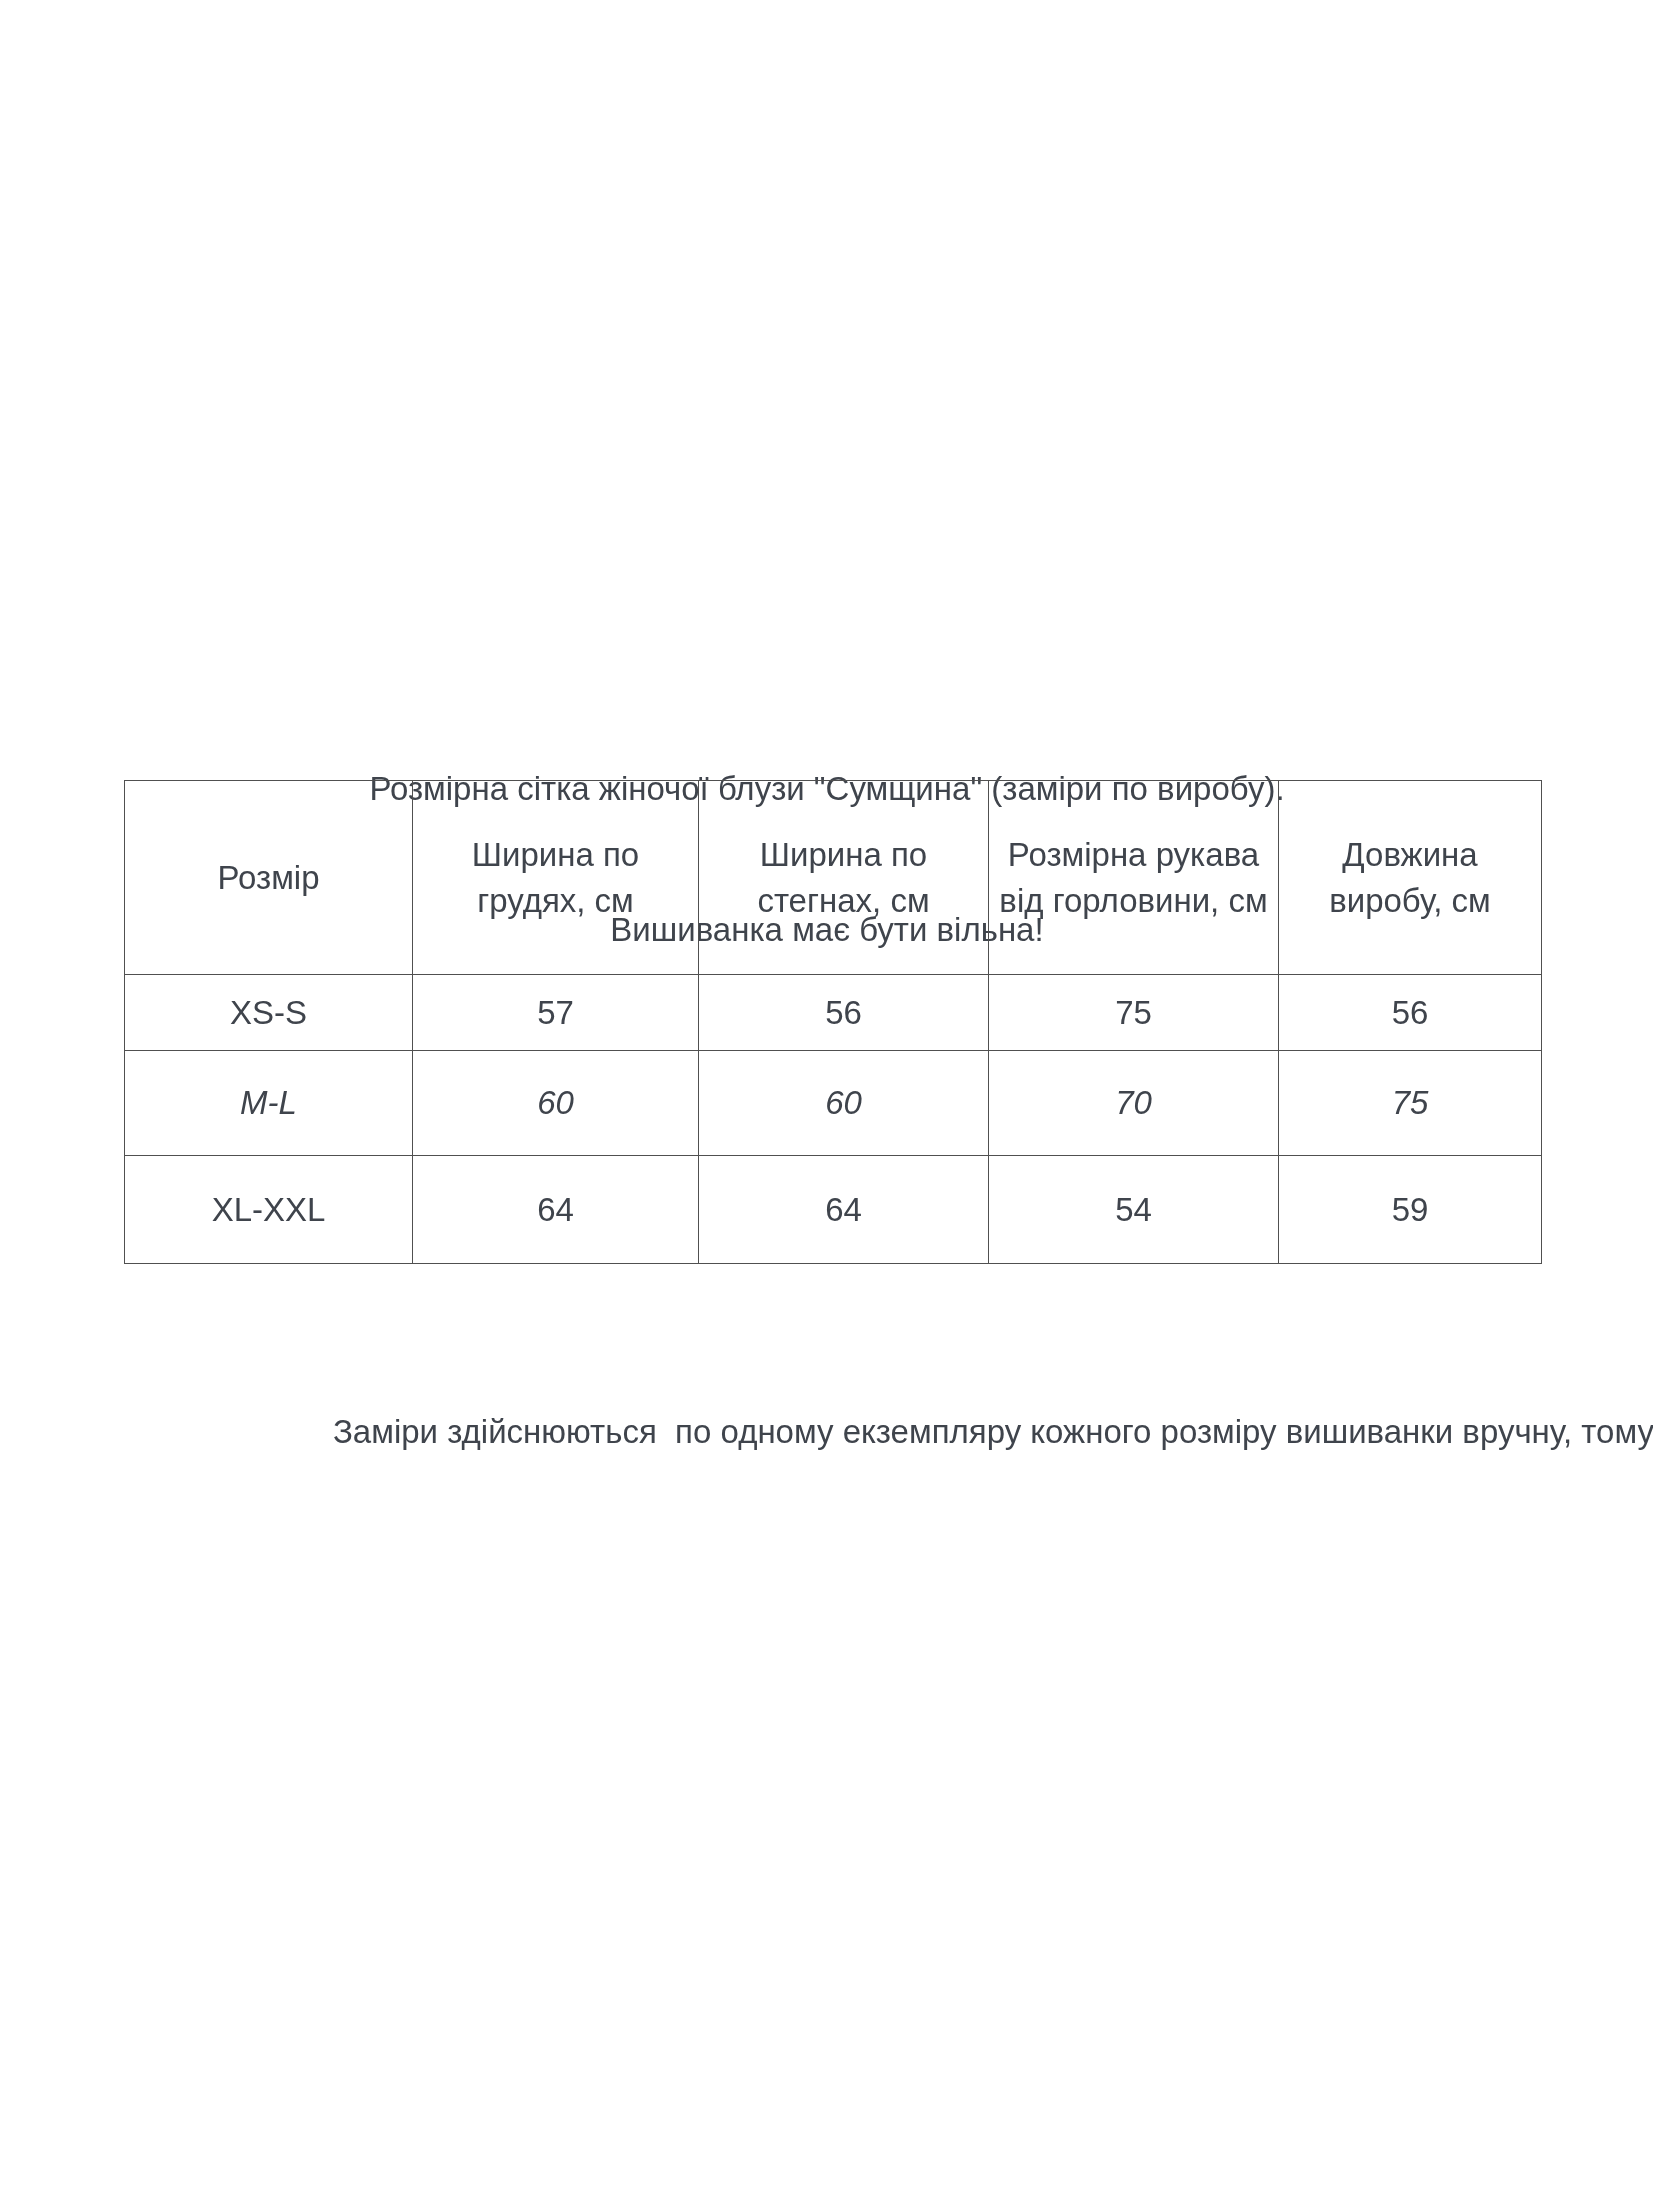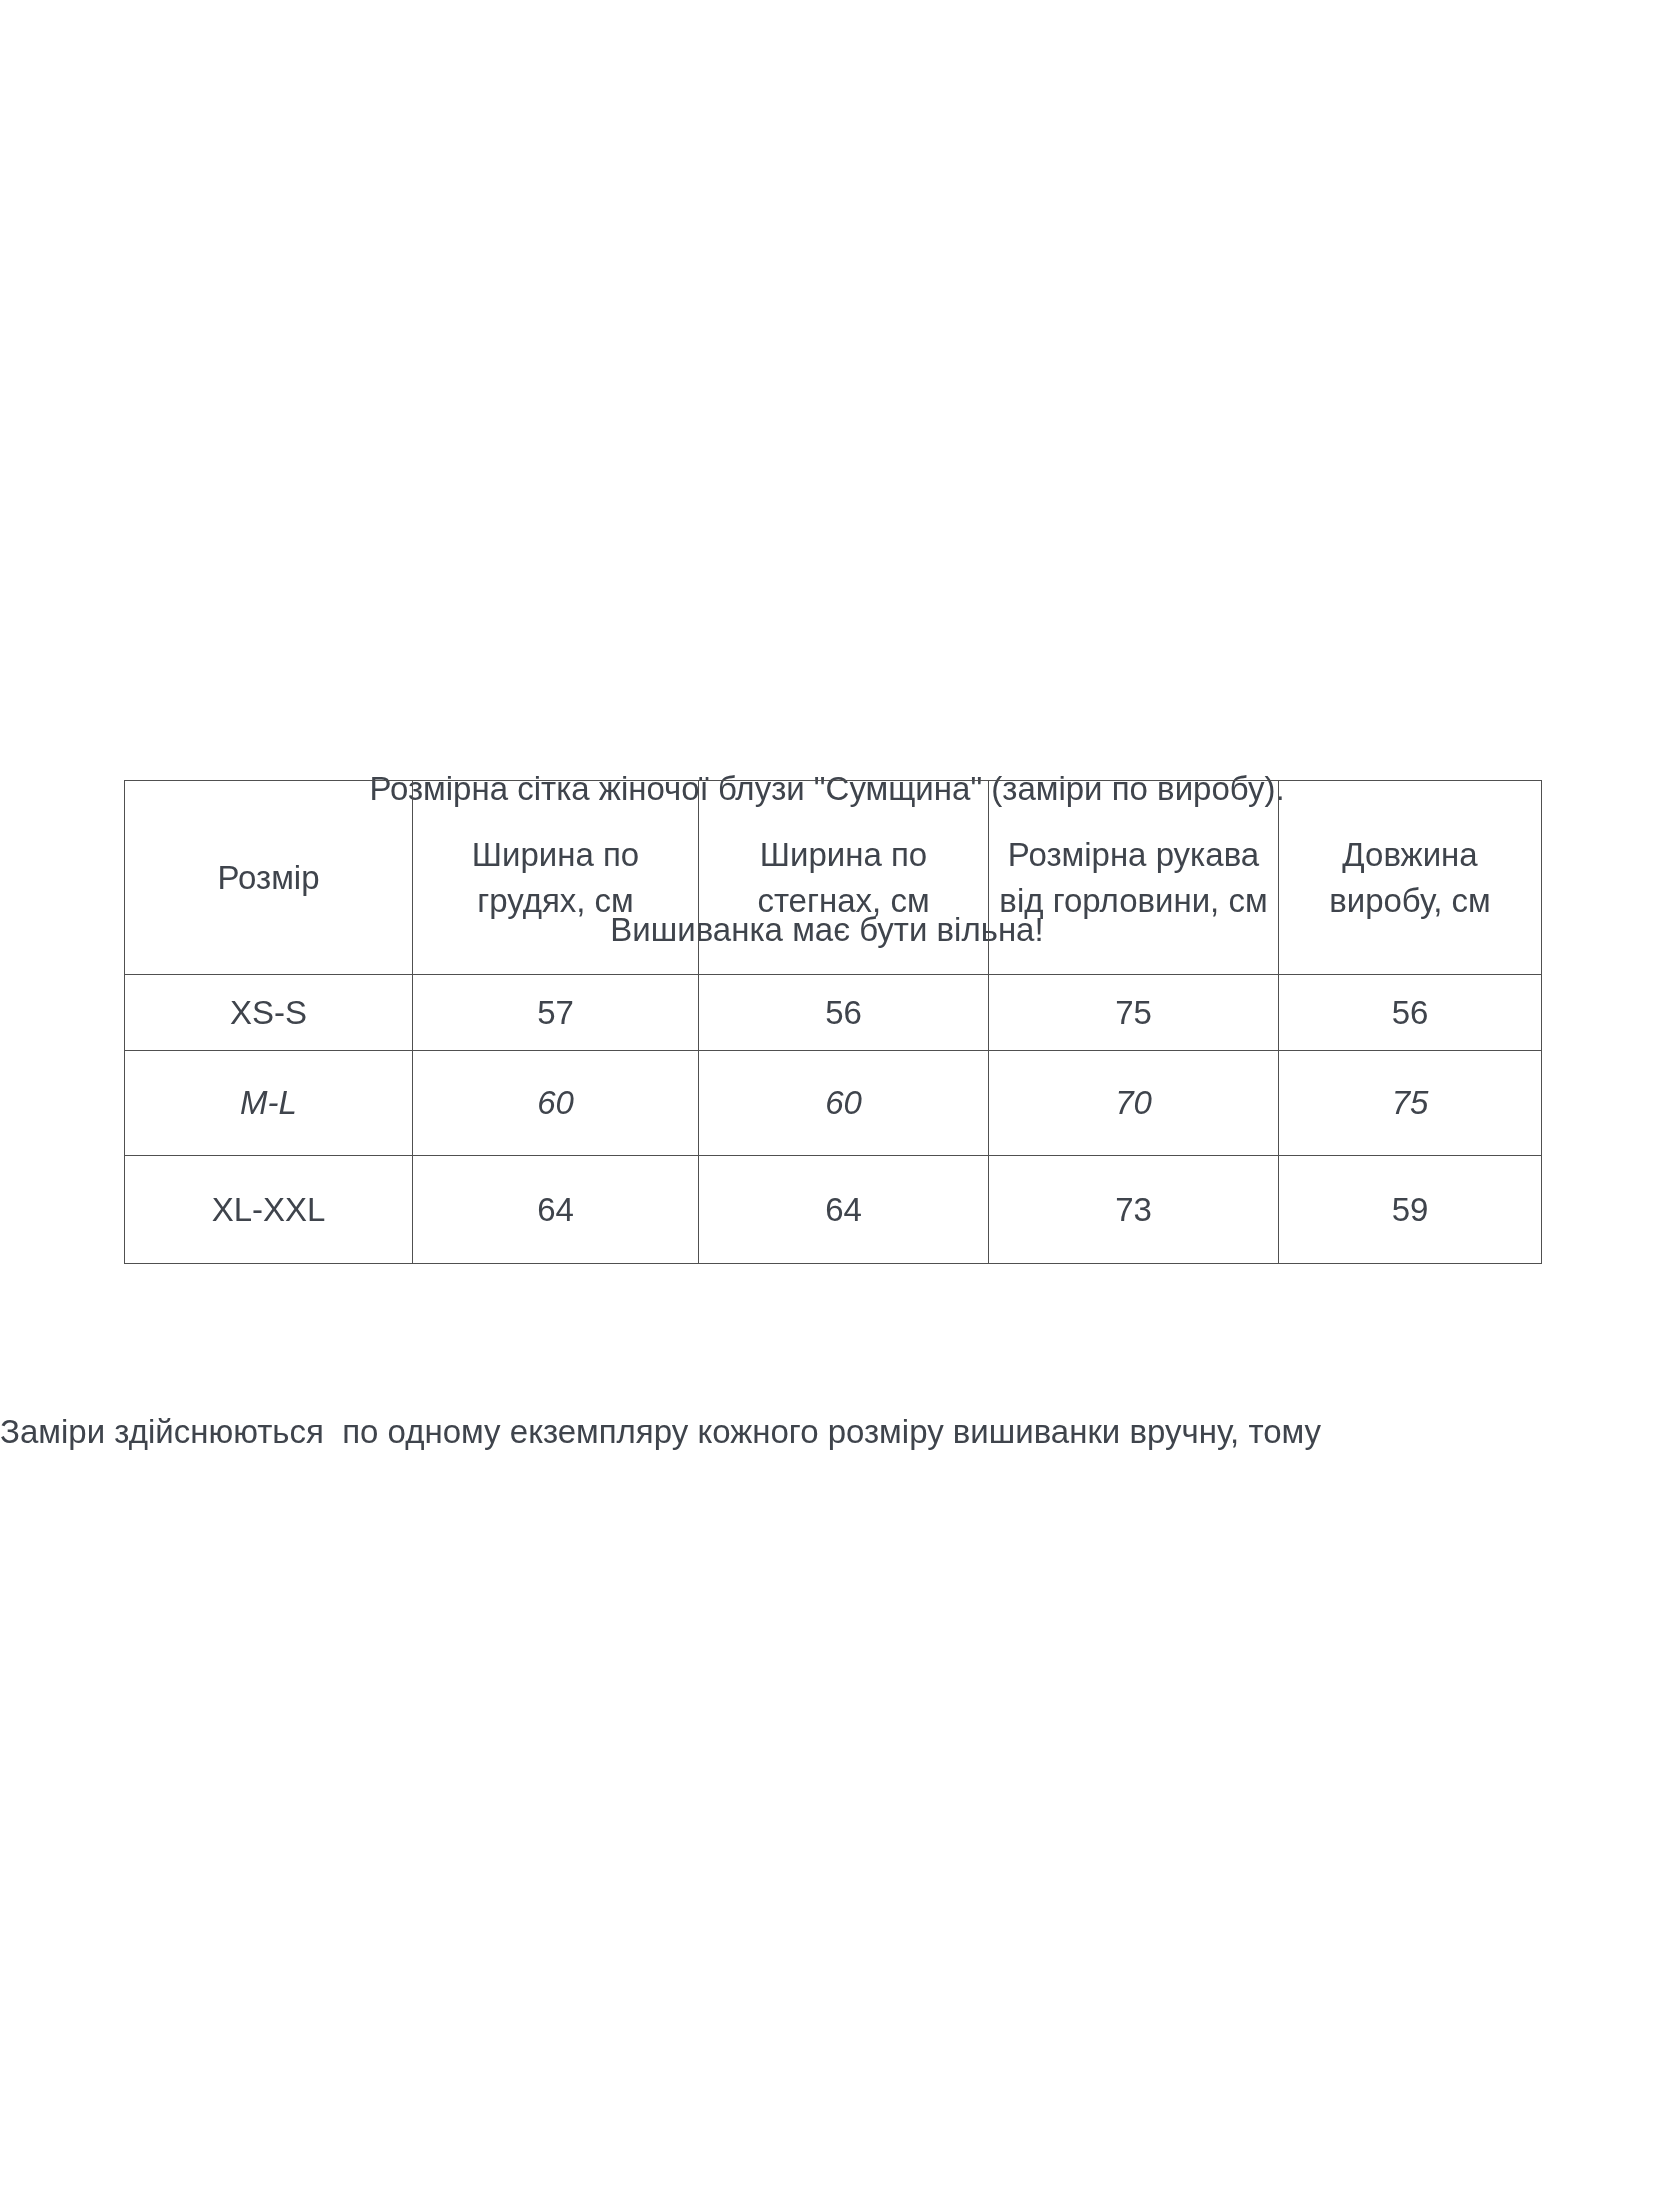--- a/index.html
+++ b/index.html
@@ -48,21 +48,21 @@
   }
   .size-table tr.header-row { height: 194px; }
   .size-table tr.data-row-0 { height: 76px; }
   .size-table tr.data-row-1 { height: 105px; font-style: italic; }
   .size-table tr.data-row-2 { height: 108px; }
   .note-block {
     position: absolute;
     left: 0;
     right: 0;
     top: 1309px;
-    text-align: left;
+    text-align: right;
     font-size: 33px;
     line-height: 49px;
     white-space: pre;
   }
 </style>
 </head>
 <body>
 
 <div class="page">
 
@@ -100,21 +100,21 @@
         <td>M-L</td>
         <td>60</td>
         <td>60</td>
         <td>70</td>
         <td>75</td>
       </tr>
       <tr class="data-row-2">
         <td>XL-XXL</td>
         <td>64</td>
         <td>64</td>
-        <td>73</td>
+        <td>54</td>
         <td>59</td>
       </tr>
     </tbody>
   </table>
 
   <div class="note-block">
     <div>Заміри здійснюються  по одному екземпляру кожного розміру вишиванки вручну, тому</div>
   </div>
 
 </div>

